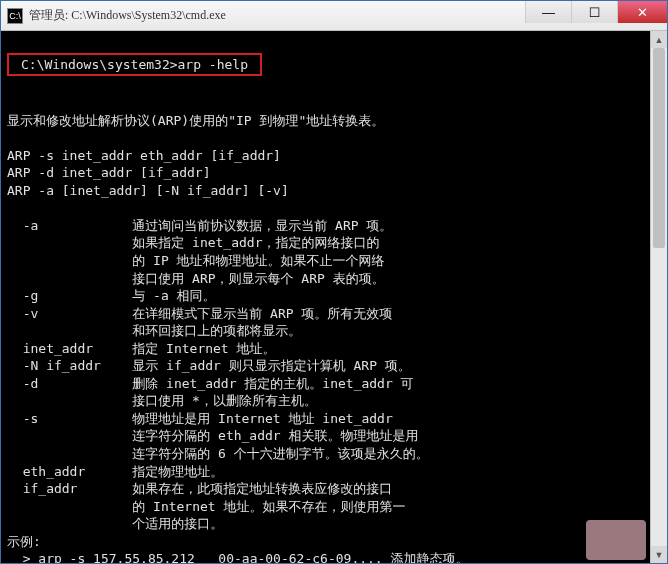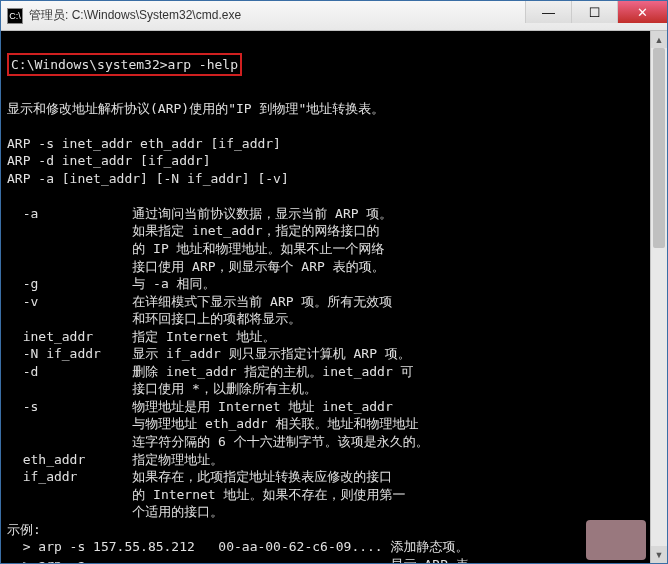--- a/index.html
+++ b/index.html
@@ -35,20 +35,21 @@
       display: inline-flex;
       align-items: center;
       justify-content: center;
       font-size: 9px;
       color: #fff;
     }
     .titlebar-text {
       font-size: 12px;
       color: #333;
       flex: 1;
+      font-family: Liberation Serif, serif;
     }
     .titlebar-buttons {
       display: flex;
       height: 100%;
     }
     .titlebar-btn {
       width: 46px;
       height: 22px;
       display: flex;
       align-items: center;
@@ -66,22 +67,22 @@
       font-family: 'Consolas','SimSun', monospace;
       font-size: 13px;
       line-height: 1.35;
       padding: 4px 6px;
       overflow: hidden;
       white-space: pre;
     }
     .highlight-box {
       border: 2px solid #d02020;
       display: inline-block;
-      padding: 1px 2px;
-      margin-bottom: 6px;
+      padding: 1px 12px;
+      margin-bottom: 18px;
     }
     .scrollbar {
       position: absolute;
       right: 1px;
       top: 31px;
       bottom: 1px;
       width: 17px;
       background: #e8e8e8;
       border-left: 1px solid #c0c0c0;
     }
@@ -147,21 +148,21 @@
                 <span>的 IP 地址和物理地址。如果不止一个网络</span>
                 <span>接口使用 ARP，则显示每个 ARP 表的项。</span>
   <span>-g</span>            <span>与 -a 相同。</span>
   <span>-v</span>            <span>在详细模式下显示当前 ARP 项。所有无效项</span>
                 <span>和环回接口上的项都将显示。</span>
   <span>inet_addr</span>     <span>指定 Internet 地址。</span>
   <span>-N if_addr</span>    <span>显示 if_addr 则只显示指定计算机 ARP 项。</span>
   <span>-d</span>            <span>删除 inet_addr 指定的主机。inet_addr 可</span>
                 <span>接口使用 *，以删除所有主机。</span>
   <span>-s</span>            <span>物理地址是用 Internet 地址 inet_addr</span>
-                <span>与物理地址 eth_addr 相关联。地址和物理地址</span>
+                <span>连字符分隔的 eth_addr 相关联。物理地址是用</span>
                 <span>连字符分隔的 6 个十六进制字节。该项是永久的。</span>
   <span>eth_addr</span>      <span>指定物理地址。</span>
   <span>if_addr</span>       <span>如果存在，此项指定地址转换表应修改的接口</span>
                 <span>的 Internet 地址。如果不存在，则使用第一</span>
                 <span>个适用的接口。</span>
 <span>示例:</span>
   <span>&gt; arp -s 157.55.85.212   00-aa-00-62-c6-09....</span> <span>添加静态项。</span>
   <span>&gt; arp -a                                  ....</span> <span>显示 ARP 表。</span>
 
 

